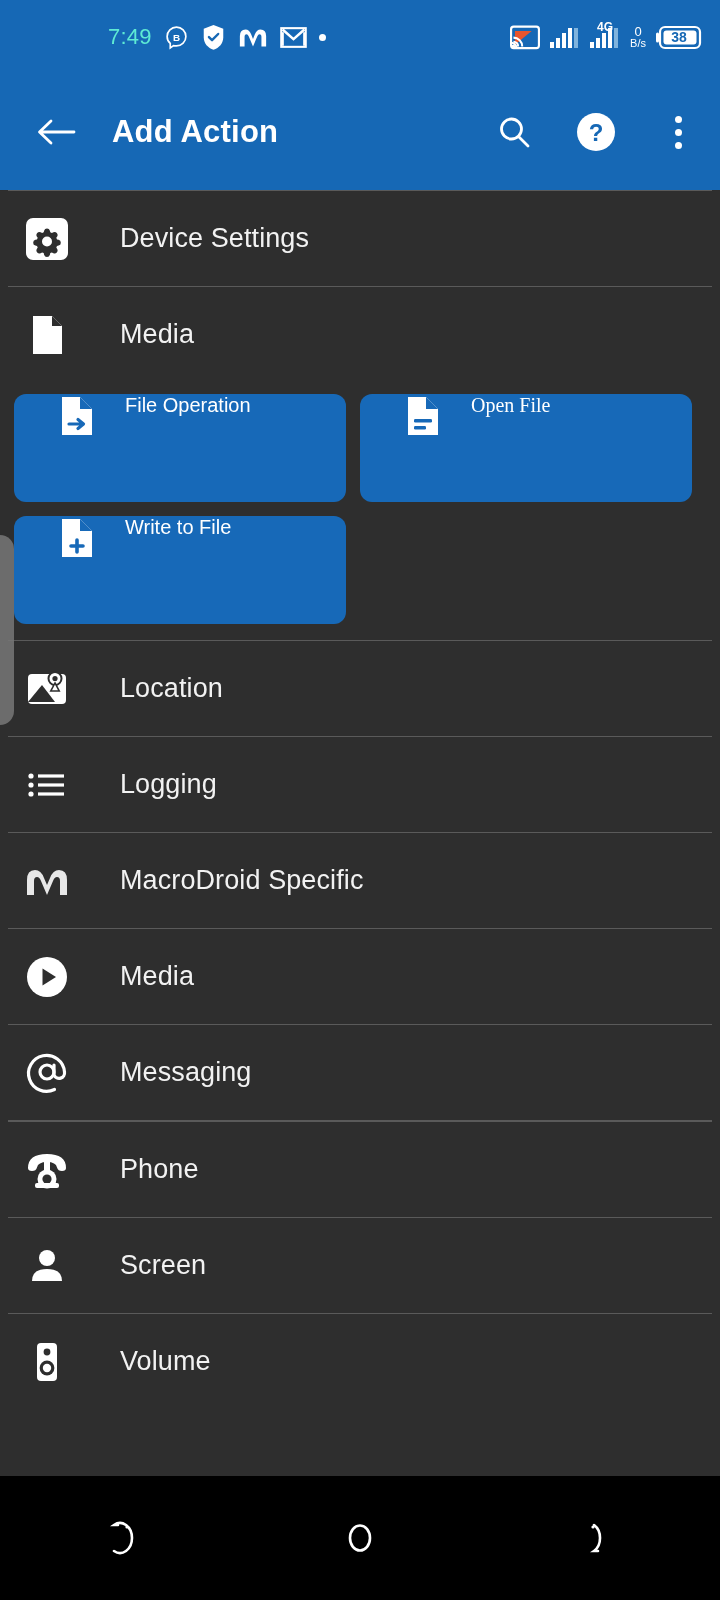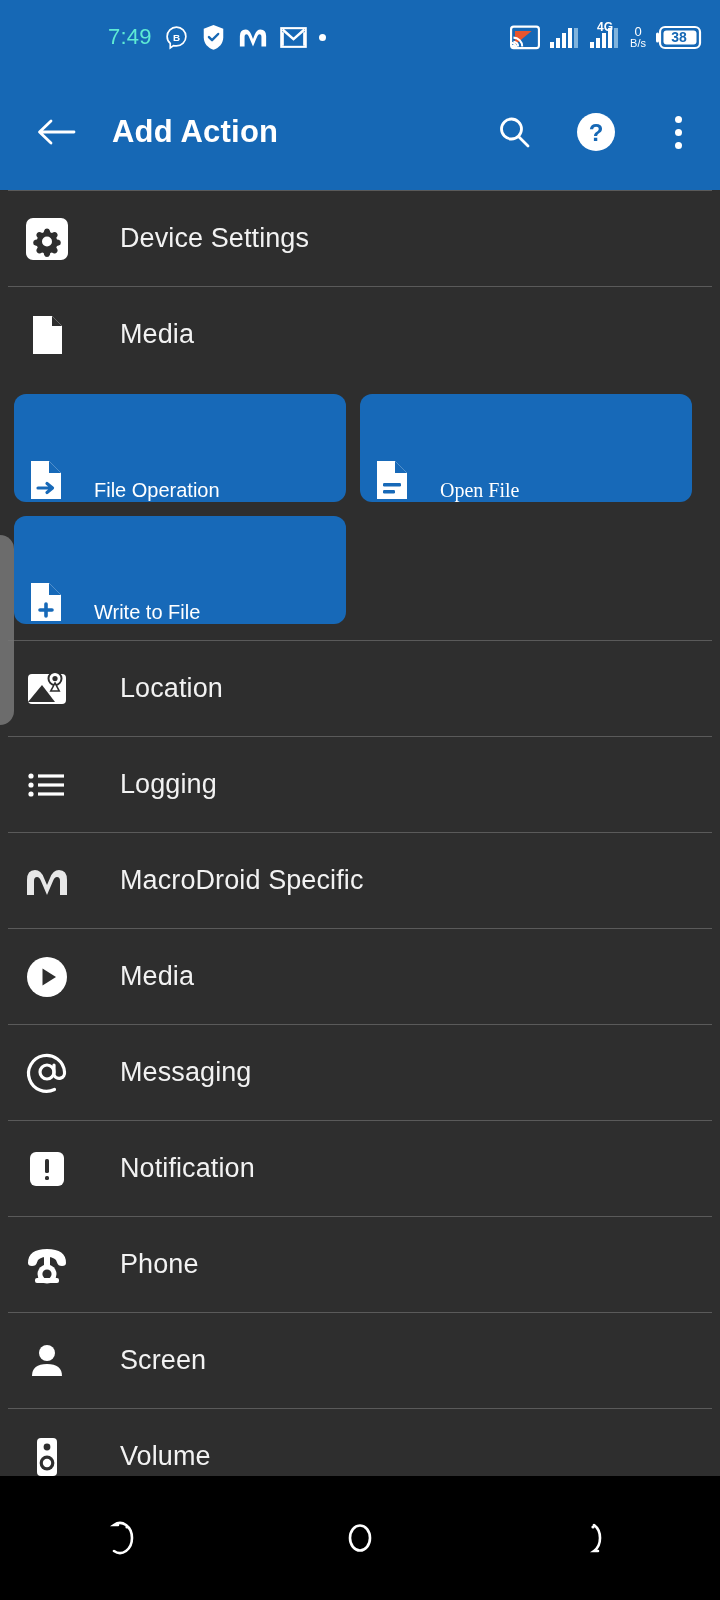--- a/index.html
+++ b/index.html
@@ -42,21 +42,21 @@
   .content { position:absolute; top:190px; left:0; width:720px; height:1286px; background:#2e2e2e; overflow:hidden; }
   .divider { height:1px; background:#5a5a5a; margin:0 8px; }
   .row { height:95px; display:flex; align-items:center; padding-left:18px; }
   .row-ico { width:58px; height:58px; display:flex; align-items:center; justify-content:center; flex:none; }
   .row-label { color:#f2f2f2; font-size:27px; margin-left:44px; letter-spacing:.1px; }
 
   
   .cards { display:flex; flex-wrap:wrap; gap:14px; padding:12px 14px 16px 14px; }
   .card {
     background:#1769b8; border-radius:12px; height:108px;
-    display:flex; align-items:flex-end; padding-left:10px; flex:none;
+    display:flex; align-items:flex-start; padding-left:41px; flex:none;
   }
   .card.w1 { width:332px; }
   .card.w2 { width:332px;font-family:Liberation Serif, serif; }
   .card-ico { width:44px; height:44px; display:flex; align-items:center; justify-content:center; flex:none; }
   .card-label { color:#fff; font-size:20px; margin-left:26px; }
 
   
   .edge-scroll {
     position:absolute; left:-14px; top:345px; width:28px; height:190px;
     background:#777; border-radius:14px; opacity:.85;
@@ -319,30 +319,20 @@
         <svg width="46" height="46" viewBox="0 0 46 46">
           <circle cx="23" cy="22" r="7" fill="none" stroke="#fff" stroke-width="3.2"></circle>
           <path d="M30 15 v10 a5.5 5.5 0 0 0 10.5 -3 A18 18 0 1 0 30.5 39.5" fill="none" stroke="#fff" stroke-width="3.2" stroke-linecap="round"></path>
         </svg>
       </span>
       <span class="row-label">Messaging</span>
     </div>
 
     <div class="divider"></div>
 
-    <div class="row">
-      <span class="row-ico">
-        <svg width="46" height="46" viewBox="0 0 46 46">
-          <rect x="6" y="6" width="34" height="34" rx="6" fill="#fff"></rect>
-          <rect x="21" y="13" width="4" height="14" rx="1.6" fill="#2e2e2e"></rect>
-          <rect x="21" y="30" width="4" height="4" rx="1.6" fill="#2e2e2e"></rect>
-        </svg>
-      </span>
-      <span class="row-label">Notification</span>
-    </div>
 
     <div class="divider"></div>
 
     <div class="row">
       <span class="row-ico">
         <svg width="48" height="46" viewBox="0 0 48 46">
           <path d="M5 21 Q5 7 24 7 Q43 7 43 21 Q43 24 39 24 Q35 24 34 20.5
                    Q33 15 24 15 Q15 15 14 20.5 Q13 24 9 24 Q5 24 5 21 Z" fill="#fff"></path>
           <rect x="21" y="15" width="6" height="9" fill="#fff"></rect>
           <circle cx="24" cy="32" r="9.5" fill="#fff"></circle>

